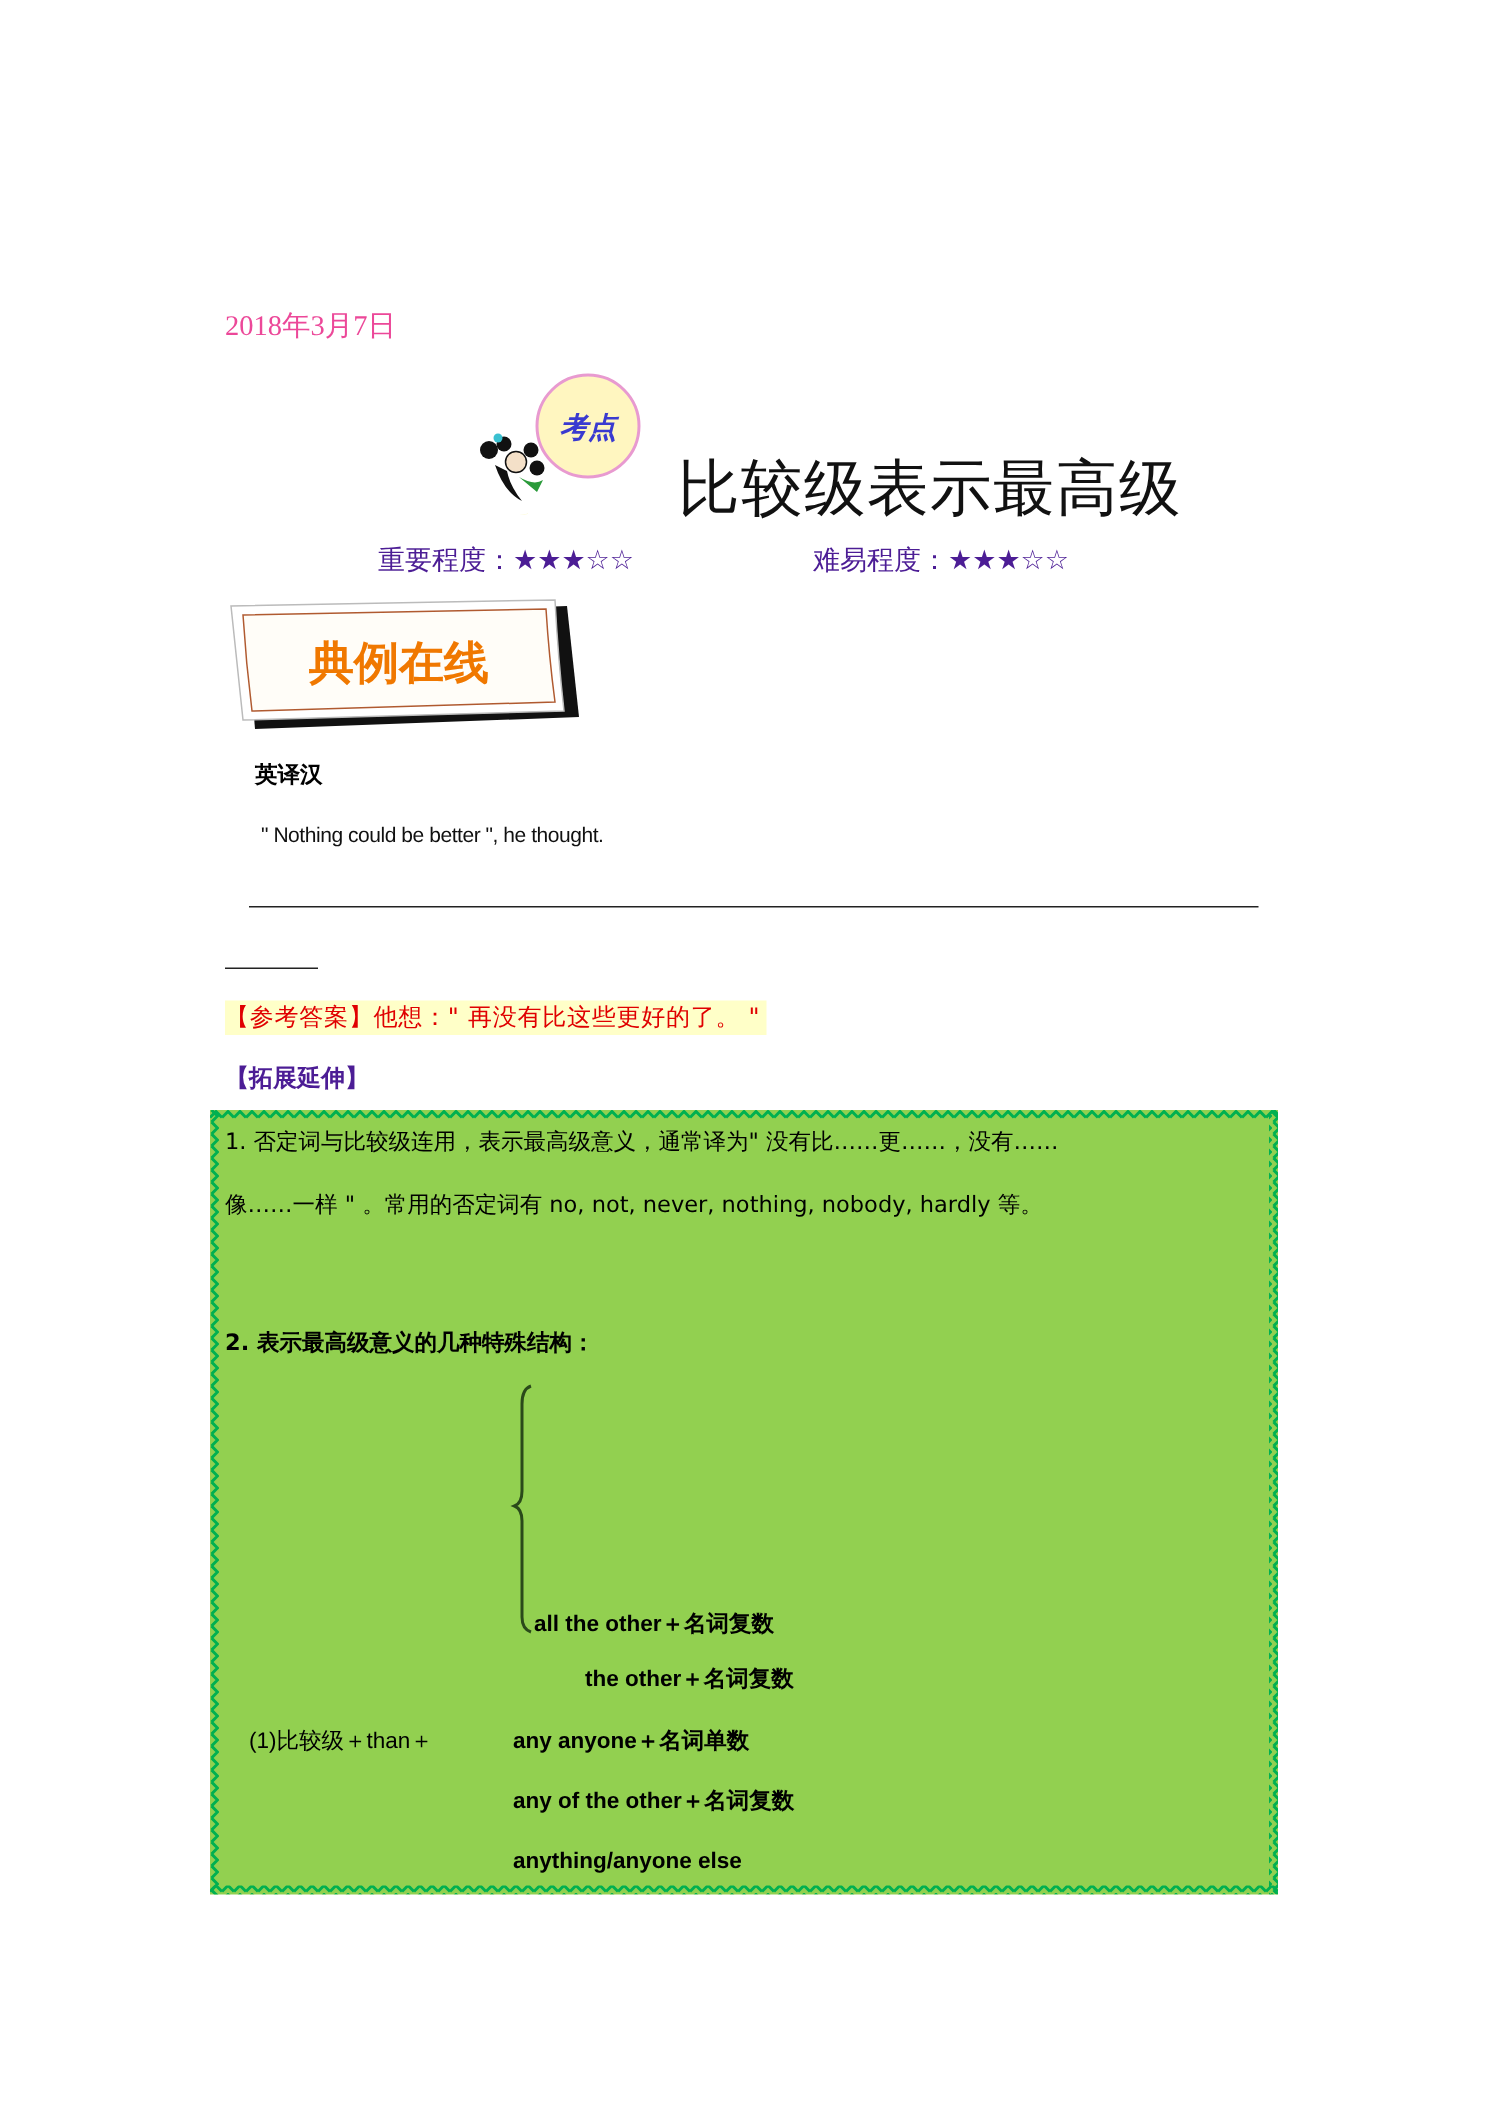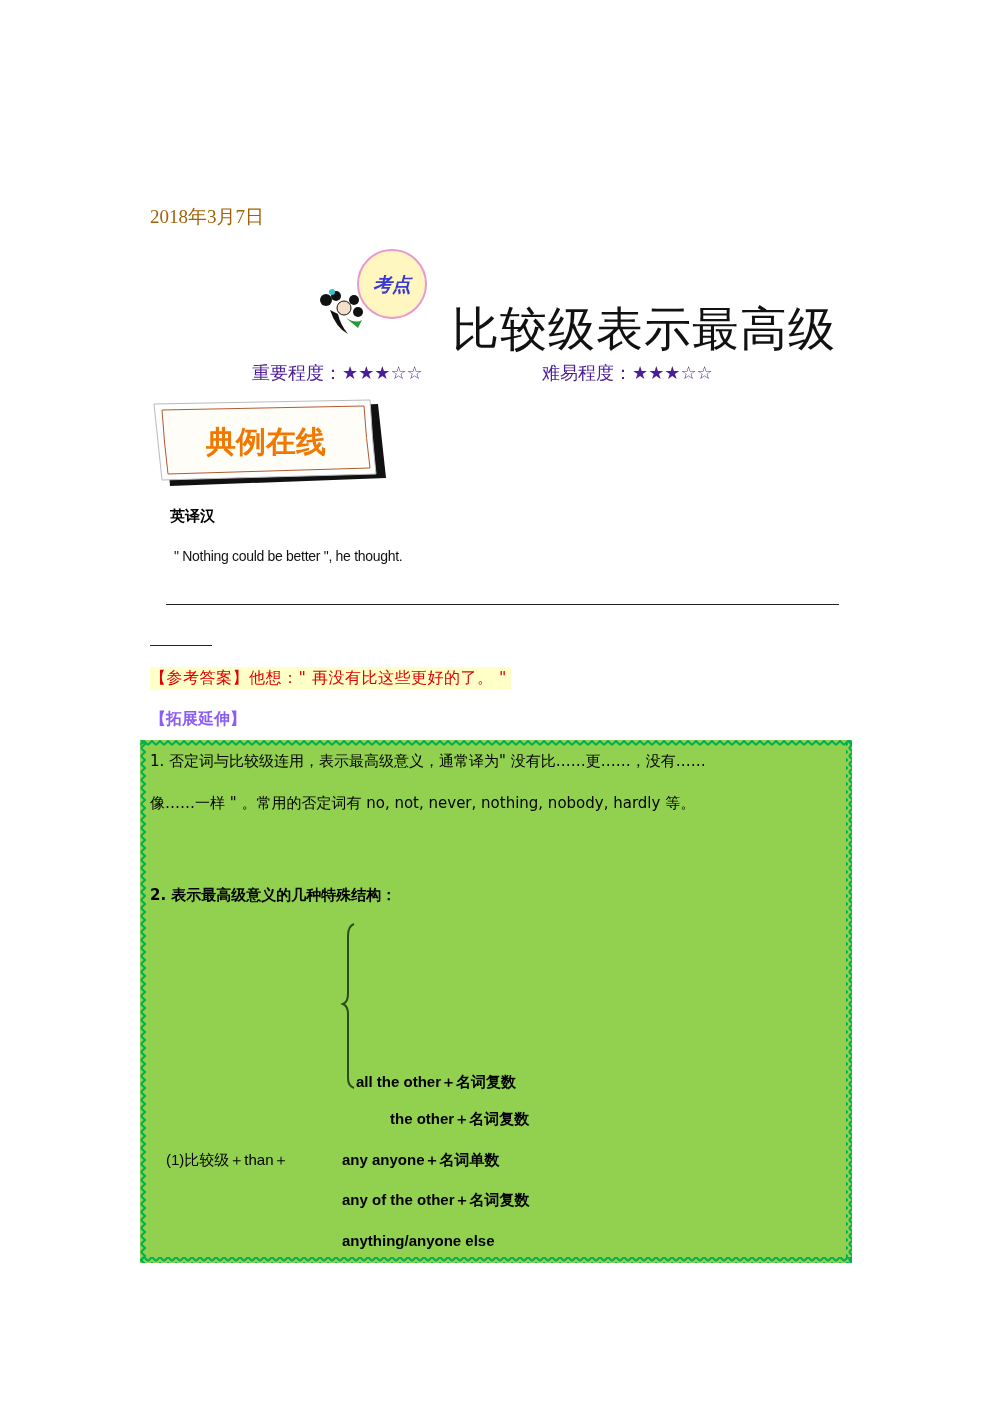--- a/index.html
+++ b/index.html
@@ -4,42 +4,42 @@
   <style>
     html, body { margin: 0; padding: 0; background: #ffffff; }
     body {
       width: 993px; height: 1404px; position: relative; overflow: hidden;
       font-family: "DejaVu Sans", "Liberation Sans", sans-serif;
       color: #000;
     }
     .abs { position: absolute; }
     .date {
       left: 150px; top: 204px; font-size: 19px;
-      font-family: "Liberation Serif", "DejaVu Serif", serif; color: #a16207;
+      font-family: "Liberation Serif", "DejaVu Serif", serif; color: #ec4899;
     }
     
     .logo { left: 300px; top: 248px; width: 130px; height: 95px; }
     .title {
-      left: 452px; top: 298px; font-size: 47px; color: #111;
+      left: 452px; top: 298px; font-size: 41px; color: #111;
       font-family: "DejaVu Sans", sans-serif; letter-spacing: 1px; font-weight: normal;
     }
     .rating { top: 361px; font-size: 18px; color: #4c1d95; }
     .rating.r1 { left: 252px; }
     .rating.r2 { left: 542px; }
     
     .banner { left: 148px; top: 398px; width: 245px; height: 95px; }
     .section-label { left: 170px; top: 507px; font-size: 15px; font-weight: bold; text-align: center; }
     .question { left: 174px; top: 548px; font-size: 14px; font-family: "Liberation Sans", sans-serif; letter-spacing: -0.3px; color: #111; }
     .answer-line { left: 166px; top: 604px; width: 673px; height: 0; border-top: 1px solid #222; }
     .short-line { left: 150px; top: 645px; width: 62px; height: 0; border-top: 1px solid #222; }
     .ref-answer {
       left: 150px; top: 667px; font-size: 16px; color: #e00000;
       background: #ffffc8; padding: 1px 4px 1px 0; letter-spacing: 0.5px;
     }
-    .extend-label { left: 150px; top: 709px; font-size: 16px; color: #8b5cf6; font-weight: bold; }
+    .extend-label { left: 150px; top: 709px; font-size: 16px; color: #4c1d95; font-weight: bold; }
     
     .greenbox {
       left: 140px; top: 740px; width: 712px; height: 523px;
       background: #92d050;
     }
     .greenbox .edge { position: absolute; }
     .content { position: absolute; left: 0; top: 0; width: 100%; height: 100%; }
     .t { position: absolute; font-size: 15px; color: #000; white-space: nowrap; }
     .pointer {
       display: inline-block; background: #ffffc0; color: #1a8f1a; padding: 0 2px;

